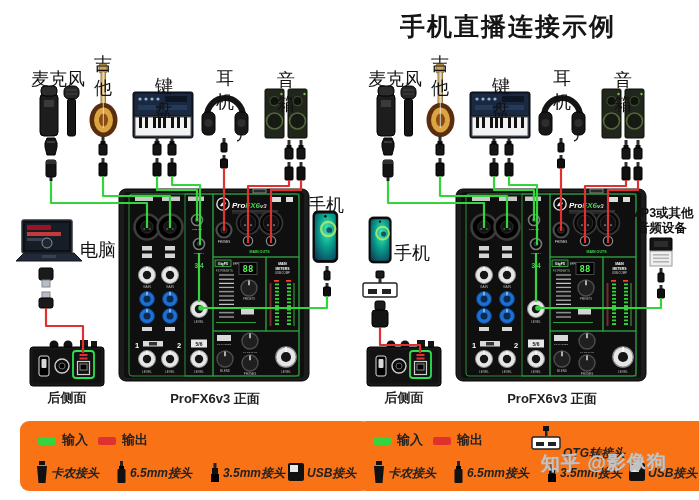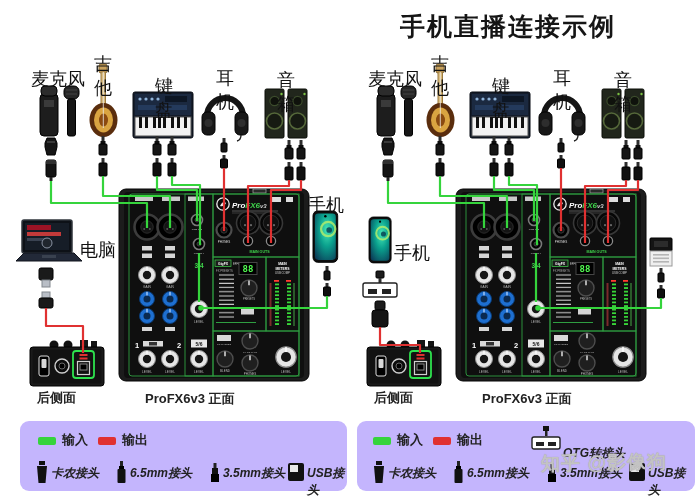--- a/index.html
+++ b/index.html
@@ -2,22 +2,22 @@
 <html><head>
 <meta charset="utf-8">
 <style>
   html,body{margin:0;padding:0;background:#fff;}
   #stage{position:relative;width:699px;height:500px;background:#ffffff;overflow:hidden;
          font-family:"Liberation Sans","DejaVu Sans",sans-serif;}
   #overlay{position:absolute;left:0;top:0;z-index:1;}
   .txt{position:absolute;z-index:2;color:#111;}
   .title{font-size:25px;font-weight:bold;letter-spacing:2px;text-align:center;color:#151515;}
   .devlbl{font-size:18px;font-weight:normal;text-align:center;}
-  .cap{font-size:13px;font-weight:bold;color:#222;}
-  .legend{position:absolute;z-index:2;background:#c4b5fd;border-radius:9px;}
+  .cap{font-size:13px;font-weight:bold;text-align:center;color:#222;}
+  .legend{position:absolute;z-index:2;background:#f97316;border-radius:9px;padding-left:23px;}
   .lg-sw{position:absolute;height:8px;width:18px;border-radius:2px;}
   .lg-t{position:absolute;font-size:13px;font-weight:bold;color:#222;}
   .lg-i{position:absolute;font-size:12px;font-weight:bold;color:#222;font-style:italic;}
   .lg-icon{position:absolute;}
   #watermark{position:absolute;z-index:30;font-size:19px;font-weight:bold;letter-spacing:1px;
              color:#c3c3c3;text-shadow:0 0 1px #9d9d9d;transform:rotate(-1deg);}
   svg{font-family:"Liberation Sans","DejaVu Sans",sans-serif;}
 </style>
 </head>
 <body>
@@ -396,20 +396,23 @@
 
 <div class="txt devlbl" style="left:365px;top:67px;width:60px;">麦克风</div>
 <div class="txt devlbl" style="left:423px;top:52px;width:34px;">吉他</div>
 <div class="txt devlbl" style="left:484px;top:74px;width:34px;">键盘</div>
 <div class="txt devlbl" style="left:545px;top:66px;width:34px;">耳机</div>
 <div class="txt devlbl" style="left:606px;top:68px;width:34px;">音箱</div>
 
 <div class="txt devlbl" style="left:80px;top:238px;width:40px;text-align:left;">电脑</div>
 <div class="txt devlbl" style="left:305px;top:193px;width:42px;">手机</div>
 <div class="txt devlbl" style="left:394px;top:241px;width:40px;text-align:left;">手机</div>
+<div class="txt" style="left:626px;top:206px;width:72px;text-align:center;font-size:12.5px;font-weight:bold;line-height:1.2;">
+  <span>MP3或其他</span><br><span>音频设备</span>
+</div>
 
 <div class="txt cap" style="left:37px;top:389px;width:60px;">后侧面</div>
 <div class="txt cap" style="left:145px;top:390px;width:140px;">ProFX6v3 正面</div>
 <div class="txt cap" style="left:374px;top:389px;width:60px;">后侧面</div>
 <div class="txt cap" style="left:482px;top:390px;width:140px;">ProFX6v3 正面</div>
 
 <div class="legend" style="left:20px;top:421px;width:327px;height:70px;">
   <div class="lg-sw" style="left:18px;top:16px;background:#35d43c;"></div>
   <div class="lg-t" style="left:42px;top:10px;">输入</div>
   <div class="lg-sw" style="left:78px;top:16px;background:#e03131;"></div>

